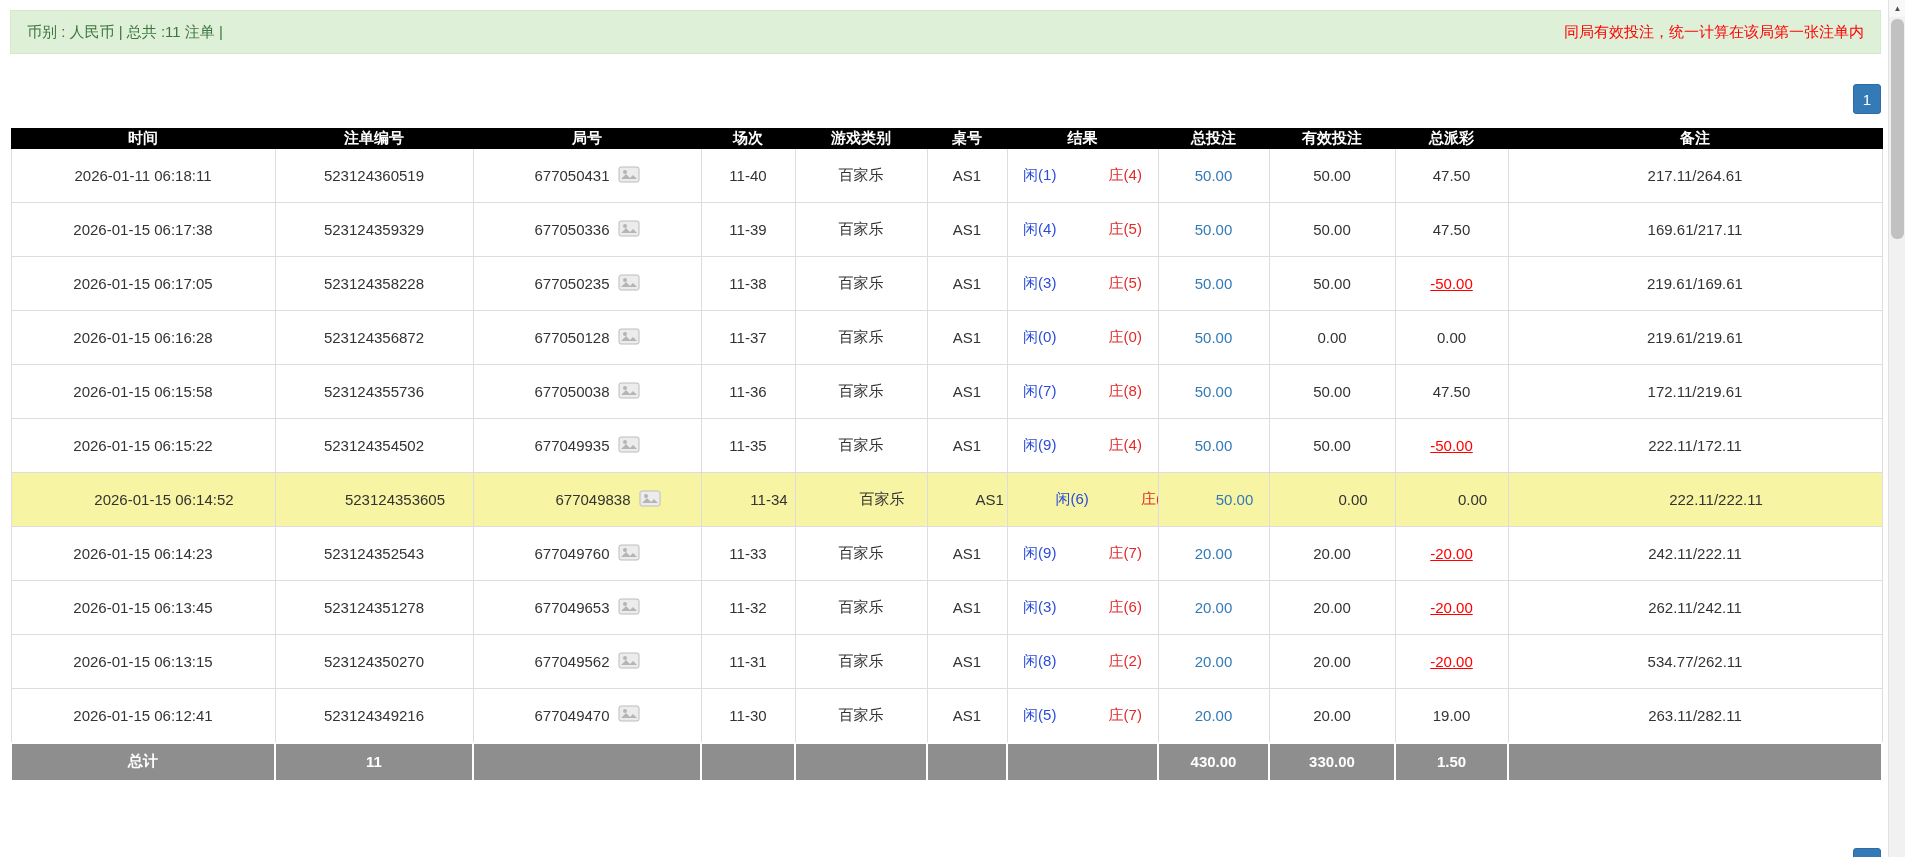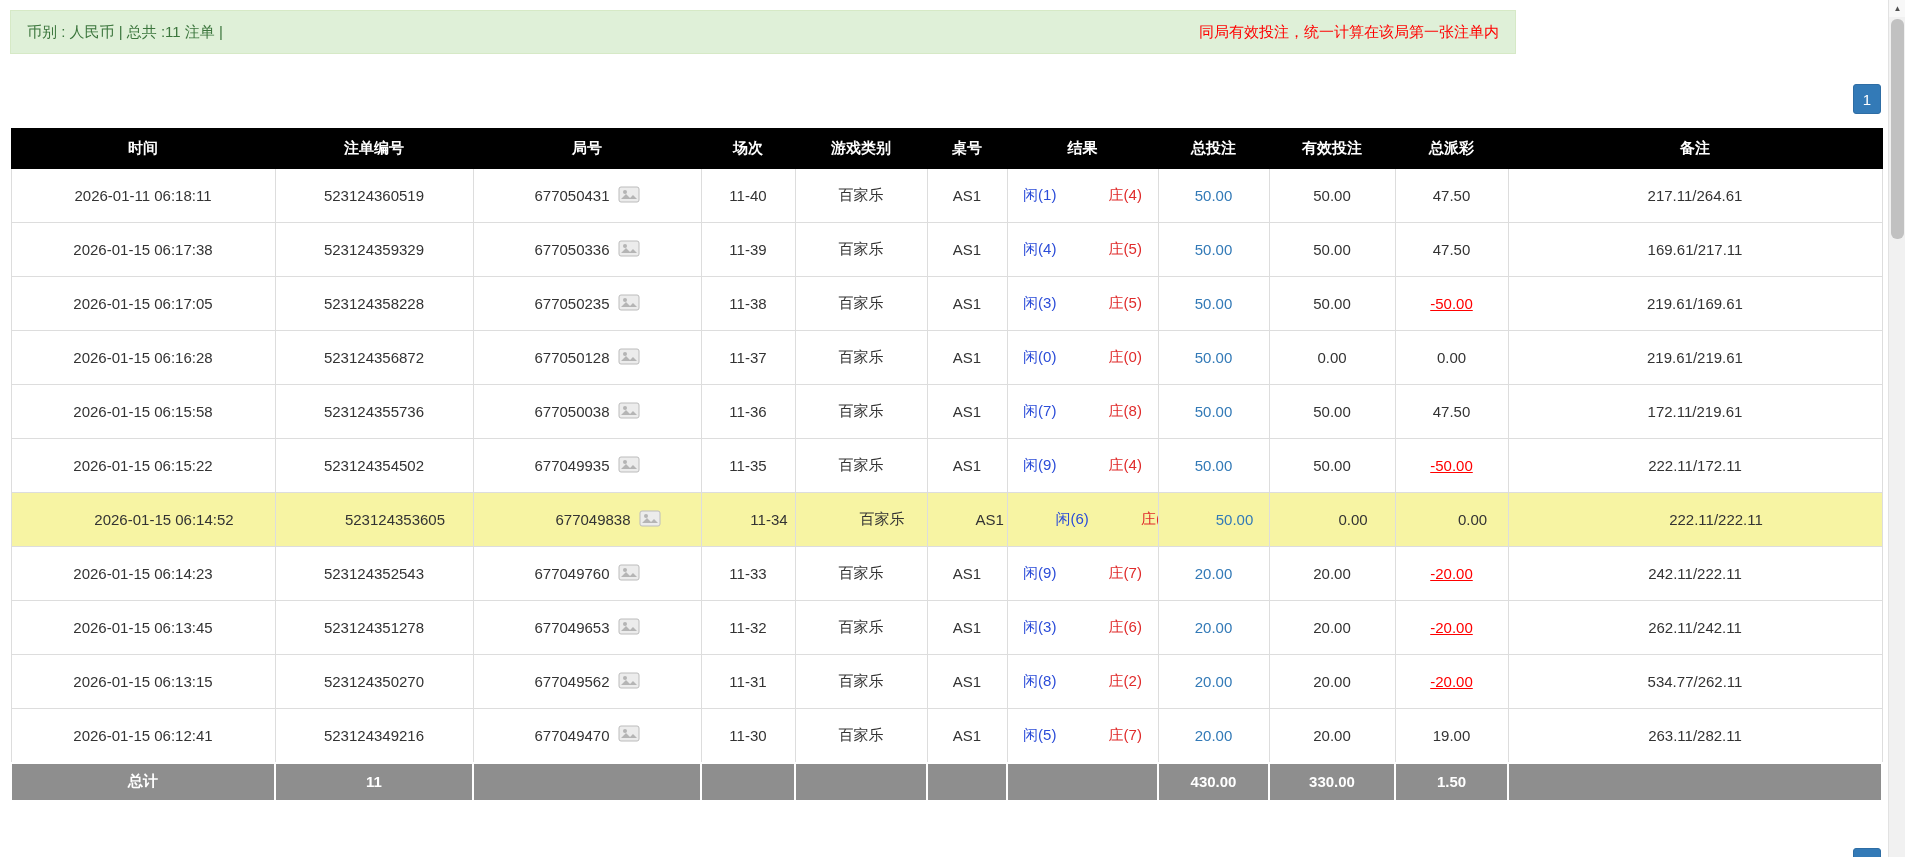--- a/index.html
+++ b/index.html
@@ -6,21 +6,21 @@
   html, body { margin: 0; padding: 0; }
   body {
     width: 1905px; height: 857px; overflow: hidden;
     background: #ffffff;
     font-family: "Liberation Sans", "DejaVu Sans", sans-serif;
   }
   .page { position: relative; width: 1905px; height: 857px; }
 
   
   .topbar {
-    position: absolute; left: 10px; top: 10px; width: 1506px; height: 44px;
+    position: absolute; left: 10px; top: 10px; width: 1871px; height: 44px;
     background: var(--topbar-bg, #dff0d8);
     border: 1px solid #d6e9c6;
     display: flex; align-items: center; justify-content: space-between;
     padding: 0 16px; font-size: 15px;
   }
   .topbar .summary { color: var(--topbar-text, #3c763d); }
   .topbar .notice { color: var(--notice-red, #ff0000); }
 
   
   .pager { position: absolute; right: 24px; }
@@ -35,21 +35,21 @@
   }
 
   
   table.bets {
     position: absolute; left: 10px; top: 128px; width: 1871px;
     border-collapse: collapse; table-layout: fixed;
     font-size: 15px; color: #333333;
   }
   .bets thead th {
     background: var(--header-bg, #000000); color: #ffffff;
-    height: 40px; font-weight: bold; border: 1px solid #000000;
+    height: 20px; font-weight: bold; border: 1px solid #000000;
     text-align: center; padding: 0 4px;
   }
   .bets tbody td {
     background: #ffffff; border: 1px solid #dddddd;
     height: 54px; text-align: center; padding: 0 6px;
     overflow: hidden; white-space: nowrap;
   }
   .bets tbody tr.hl td { background: var(--highlight-yellow, #f7f4a3); padding-left: 48px; }
   .bets tfoot td {
     background: var(--footer-bg, #8e8e8e); color: #ffffff; font-weight: bold;

